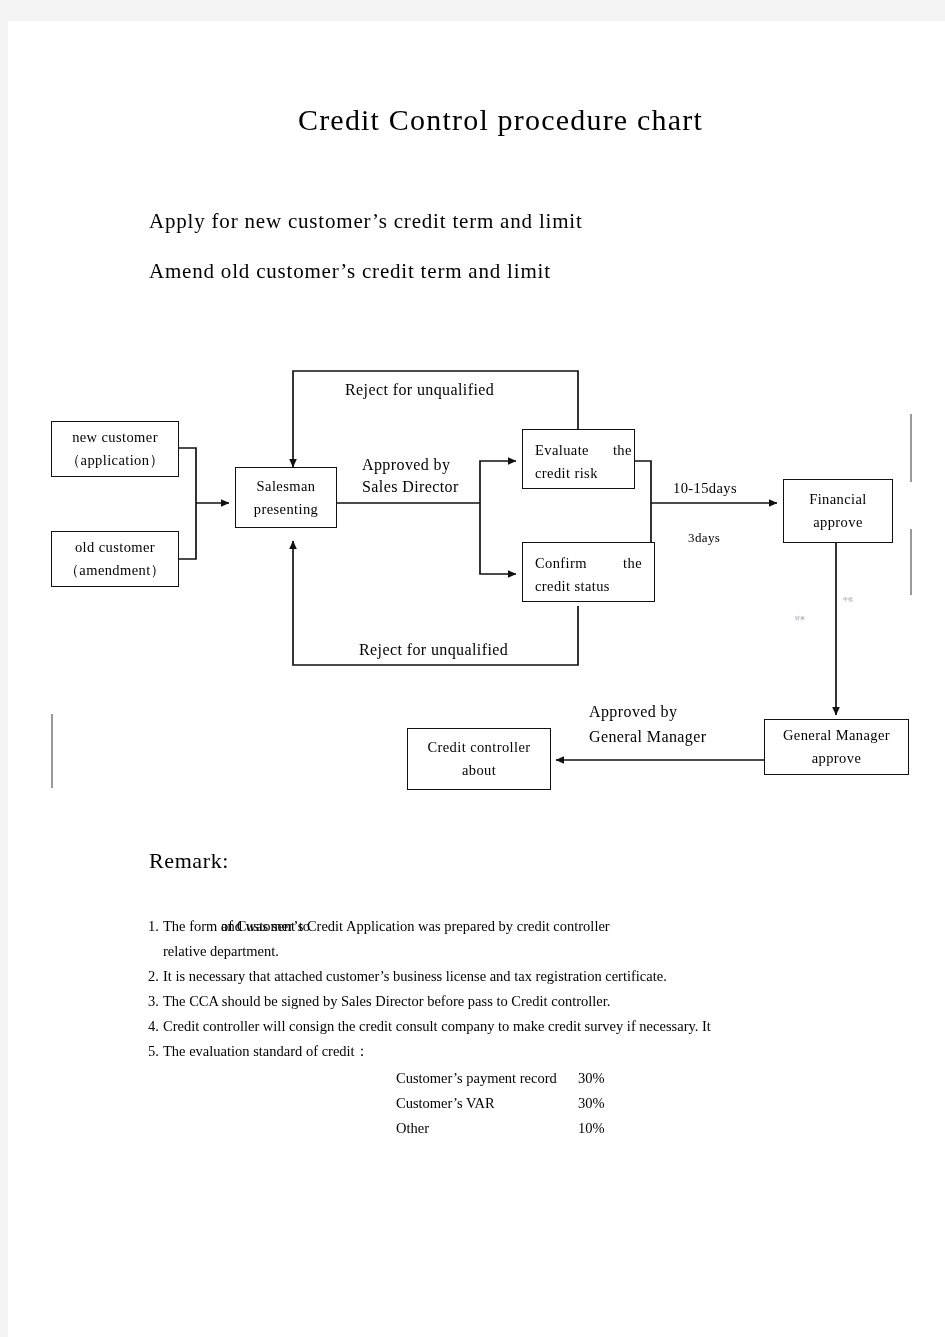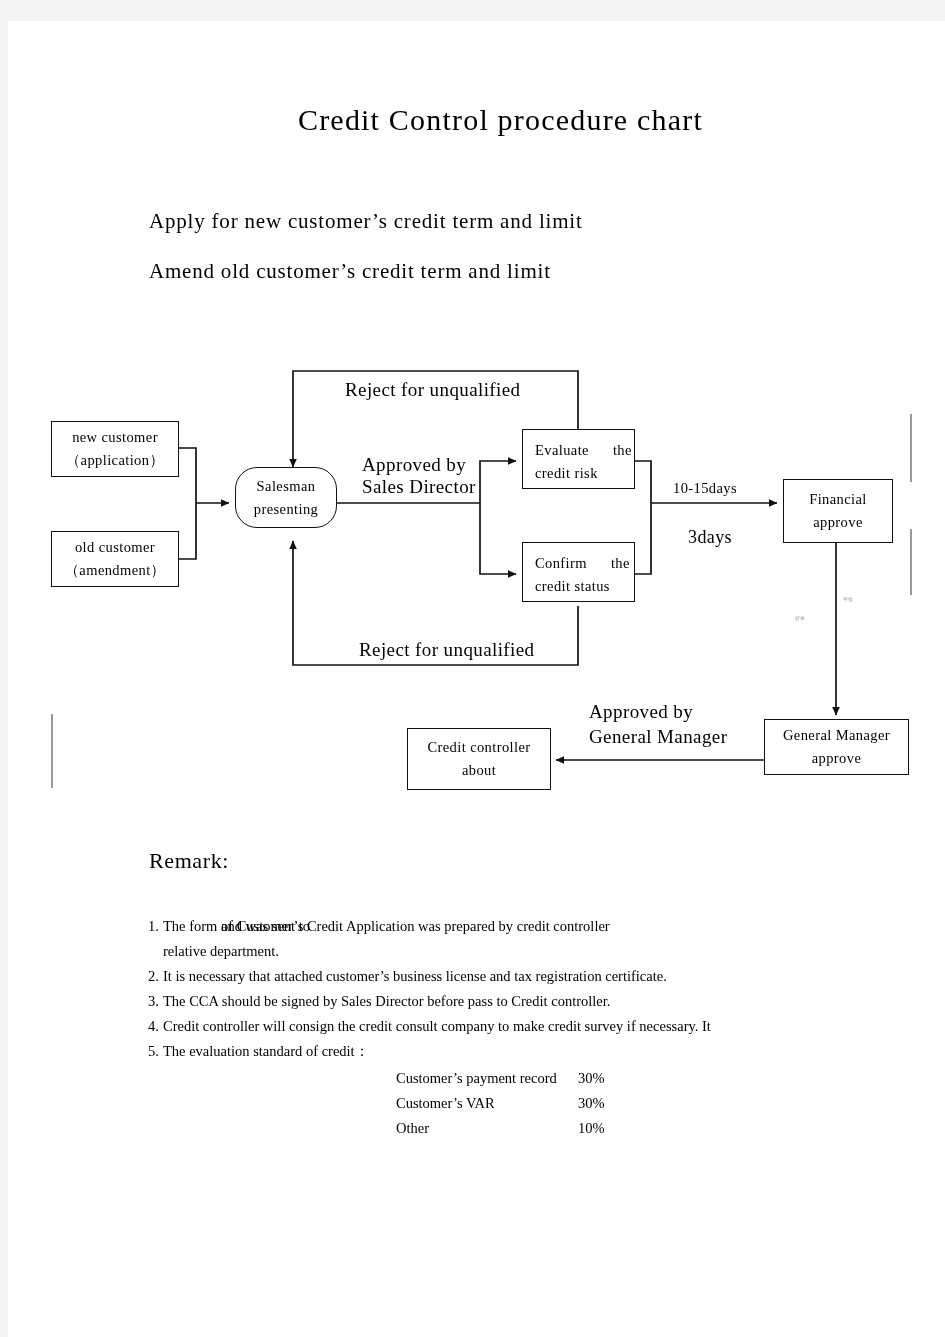--- a/index.html
+++ b/index.html
@@ -129,21 +129,21 @@
   .node.split .row1 {
     display: flex;
     justify-content: space-between;
     width: 100%;
     gap: 24px;
   }
   .node.split .row2 { display: block; }
 
   .edge-label {
     position: absolute;
-    font-size: 19px;
+    font-size: 16px;
     line-height: 23px;
     letter-spacing: 0.4px;
     white-space: nowrap;
   }
 
   .margin-bar {
     position: absolute;
     width: 2px;
     background: #9a9a9a;
   }
@@ -207,34 +207,34 @@
   <div class="node" style="left:51px; top:531px; width:128px; height:56px;">
     <span>old  customer</span>
     <span class="l2">（amendment）</span>
   </div>
 
   <div class="node" style="left:51px; top:421px; width:128px; height:56px;">
     <span>new  customer</span>
     <span class="l2">（application）</span>
   </div>
 
-  <div class="node" style="left:235px; top:467px; width:102px; height:61px;border-radius:22px;">
+  <div class="node" style="left:235px; top:467px; width:102px; height:61px;">
     <span>Salesman</span>
     <span class="l2">presenting</span>
   </div>
 
   <div class="node split" style="left:522px; top:429px; width:113px; height:60px;">
     <div class="row1">
       <span>Evaluate</span>
       <span>the</span>
     </div>
     <div class="row2">credit  risk</div>
   </div>
 
-  <div class="node split" style="left:522px; top:542px; width:113px; height:60px;">
+  <div class="node split" style="left:522px; top:542px; width:133px; height:60px;">
     <div class="row1">
       <span>Confirm</span>
       <span>the</span>
     </div>
     <div class="row2">credit  status</div>
   </div>
 
   <div class="node" style="left:783px; top:479px; width:110px; height:64px;">
     <span>Financial</span>
     <span class="l2">approve</span>
@@ -251,21 +251,21 @@
   </div>
 
   <div class="edge-label" style="left:345px; top:378px;">Reject  for  unqualified</div>
 
   <div class="edge-label" style="left:359px; top:638px;">Reject  for  unqualified</div>
 
   <div class="edge-label" style="left:362px; top:453px;">Approved  by</div>
   <div class="edge-label" style="left:362px; top:475px;">Sales  Director</div>
 
   <div class="edge-label" style="left:673px; top:477px; font-size:14.5px;">10-15days</div>
-  <div class="edge-label" style="left:688px; top:526px; font-size:18px;">3days</div>
+  <div class="edge-label" style="left:688px; top:526px; font-size:13px;">3days</div>
 
   <div class="edge-label" style="left:589px; top:700px;">Approved  by</div>
   <div class="edge-label" style="left:589px; top:725px;">General  Manager</div>
 
   <div class="tiny-glyph" style="left:795px; top:616px;">转单</div>
   <div class="tiny-glyph" style="left:843px; top:597px;">申批</div>
 
   <div class="margin-bar" style="left:910px; top:414px; height:68px;"></div>
   <div class="margin-bar" style="left:910px; top:529px; height:66px;"></div>
   <div class="margin-bar" style="left:51px; top:714px; height:74px;"></div>

